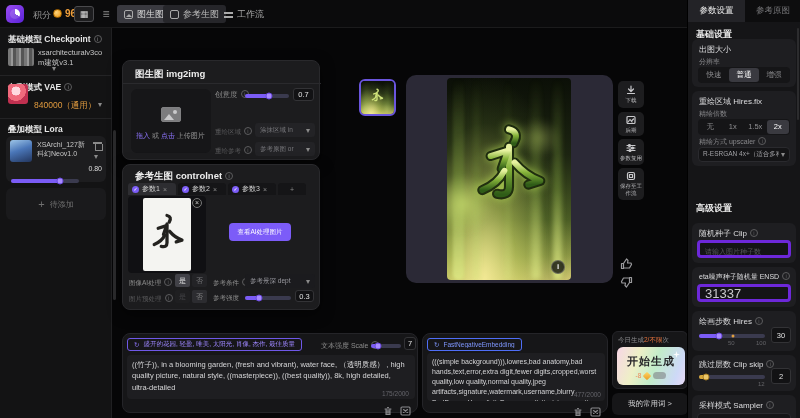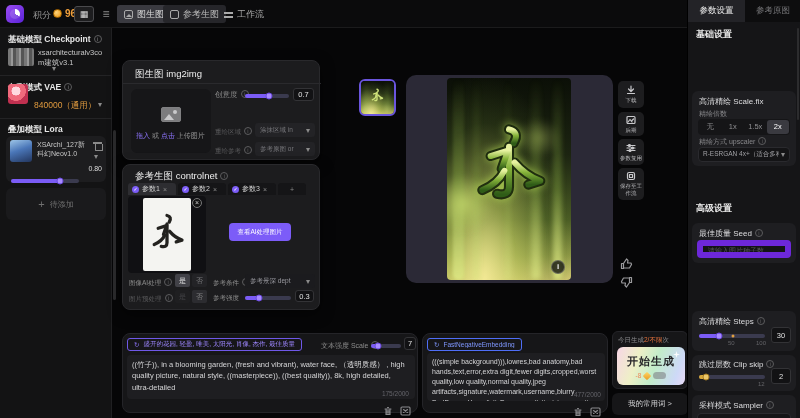--- a/index.html
+++ b/index.html
@@ -41,21 +41,21 @@
 .trash:after{content:"";position:absolute;left:1.5px;top:4px;width:6px;height:6px;border:1px solid #8a8a8a;border-top:none;border-radius:0 0 1px 1px}
 .slider{height:4px;border-radius:2px;background:#3a3a4e;position:relative}
 .slider .fill{position:absolute;left:0;top:0;height:100%;border-radius:2px;background:#7b5cf6}
 .slider .knob{position:absolute;top:50%;transform:translate(-50%,-50%);width:7px;height:7px;border-radius:50%;background:#a88cff;border:1px solid #6a48e0}
 .slider.gold .fill{background:#d9a93c}
 .slider.gold .knob{background:#ecc76a;border-color:#a87d20}
 #add-lora{left:6px;width:100px;height:32px;background:#1a1a1c;border-radius:6px;color:#707070;font-size:8px;display:flex;align-items:center;justify-content:center;gap:5px}
 .vscroll{width:3px;border-radius:2px;background:#2c2c2e}
 
 .panel{background:#1c1c1e;border:1px solid #29292c;border-radius:8px;box-shadow:0 4px 14px rgba(0,0,0,.5)}
-.panel-h{font-size:9.5px;font-weight:normal;color:#ededed;white-space:nowrap}
+.panel-h{font-size:9.5px;font-weight:bold;color:#ededed;white-space:nowrap}
 .pdiv{height:1px;background:#2a2a2d}
 #upload{background:#161618;border-radius:6px}
 .up-ic{width:20px;height:15px;border:1px solid #808082;border-radius:2px;position:relative;background:#7c7c7e}
 .up-ic:before{content:"";position:absolute;right:3px;top:2px;width:4px;height:4px;border-radius:50%;background:#c9c9cb}
 .up-ic:after{content:"";position:absolute;left:2px;bottom:1px;border-left:5px solid transparent;border-right:5px solid transparent;border-bottom:6px solid #c9c9cb}
 .up-txt{font-size:7px;color:#9a9a9a;white-space:nowrap}
 .purp{color:#8f76ff}
 .lbl{font-size:7.5px;color:#8d8d8d;white-space:nowrap}
 .lbl.dis{color:#58585a}
 .vbox{background:#121214;border:1px solid #333336;border-radius:3px;color:#e0e0e0;font-size:7.5px;text-align:center}
@@ -106,21 +106,21 @@
 #rtab1{left:0;width:57px;background:#232327;color:#f0f0f0}
 #rtab2{left:57px;width:56px;background:#0d0d0e;color:#77777a}
 .rh{font-size:9px;font-weight:bold;color:#e8e8e8}
 .rcard{left:4px;width:104px;background:#1e1e21;border-radius:6px}
 .rt{font-size:8px;color:#dedee0;white-space:nowrap}
 .rs{font-size:7px;color:#88888b}
 .seg{display:flex;background:#151517;border-radius:4px;padding:1px}
 .seg span{flex:1;text-align:center;font-size:7.5px;color:#909093;line-height:14px;border-radius:3px;white-space:nowrap}
 .seg span.sel{background:#3a3a40;color:#fff}
 .seg span.dis{color:#505053}
-.rinput{background:#141416;border:6px solid #6d28d9;border-radius:4px;color:#c9c9cc;font-size:11px;padding:0 5px;width:94px;height:18px;font-family:"Liberation Sans","DejaVu Sans",sans-serif}
+.rinput{background:#141416;border:3px solid #6d28d9;border-radius:4px;color:#c9c9cc;font-size:13px;padding:0 5px;width:94px;height:18px;font-family:"Liberation Sans","DejaVu Sans",sans-serif}
 .rinput::placeholder{color:#56565a;font-size:7px}
 .rddl{background:#141416;border:1px solid #2a2a2e;border-radius:4px;color:#a0a0a4;font-size:6.5px;display:flex;align-items:center;gap:2px;padding:0 4px}
 .tickdot{position:absolute;top:50%;transform:translate(-50%,-50%);width:3px;height:3px;border-radius:50%;background:#e0a040}
 .axlab{position:absolute;font-size:6px;color:#636367}
 </style>
 </head>
 <body>
 
 <div id="app">
 
@@ -397,48 +397,61 @@
       </div>
     </div>
   </div>
 
   <div id="rpanel" class="ab">
     <div id="rtab1" class="ab rtab">参数设置</div>
     <div id="rtab2" class="ab rtab">参考原图</div>
 
     <div class="ab rh" style="left:8px;top:28px">基础设置</div>
 
+    <div class="rcard ab" style="top:39px;height:48px">
+      <div class="ab rt" style="left:7px;top:5px">出图大小</div>
+      <div class="ab rs" style="left:7px;top:18px">分辨率</div>
+      <div class="seg ab" style="left:6px;top:28px;width:92px">
+        <span>快速</span>
+        <span class="sel">普通</span>
+        <span>增强</span>
+      </div>
+    </div>
 
     <div class="rcard ab" style="top:91px;height:75px">
-      <div class="ab rt" style="left:7px;top:5px">高清精绘 Scale.fix</div>
+      <div class="ab rt" style="left:7px;top:5px">重绘区域 Hires.fix</div>
       <div class="ab rs" style="left:7px;top:18px">精绘倍数</div>
       <div class="seg ab" style="left:6px;top:28px;width:92px">
         <span>无</span>
         <span>1x</span>
         <span>1.5x</span>
         <span class="sel">2x</span>
       </div>
       <div class="ab rs" style="left:7px;top:46px"><span>精绘方式 upscaler</span><i class="info">i</i></div>
       <div class="rddl ab" style="left:6px;top:56px;width:92px;height:15px">
         <span class="nowrap" style="max-width:80px">R-ESRGAN 4x+（适合多种风</span>
           <span class="chev" style="margin-left:auto">▾</span>
       </div>
     </div>
 
 
     <div class="ab rh" style="left:8px;top:202px">高级设置</div>
 
     <div class="rcard ab" style="top:223px;height:40px">
-      <div class="ab rt" style="left:7px;top:5px"><span>最佳质量 Seed</span><i class="info">i</i></div>
+      <div class="ab rt" style="left:7px;top:5px"><span>随机种子 Clip</span><i class="info">i</i></div>
       <input class="rinput ab" style="left: 5px; top: 17px;" placeholder="请输入图片种子数">
     </div>
 
+    <div class="rcard ab" style="top:267px;height:40px">
+      <div class="ab rt" style="left:7px;top:5px;font-size:7px"><span>eta噪声种子随机量 ENSD</span><i class="info">i</i></div>
+      <input class="rinput ab" style="left: 5px; top: 17px;" value="31337">
+    </div>
 
     <div class="rcard ab" style="top:311px;height:40px">
-      <div class="ab rt" style="left:7px;top:5px"><span>高清精绘 Steps</span><i class="info">i</i></div>
+      <div class="ab rt" style="left:7px;top:5px"><span>绘画步数 Hires</span><i class="info">i</i></div>
       <div class="ab slider" style="left:7px;top:23px;width:66px">
         <div class="fill" style="width:30%"></div>
         <span class="tickdot" style="left:52%"></span>
         <div class="knob" style="left:30%"></div>
       </div>
       <span class="axlab" style="left:36px;top:29px">50</span>
       <span class="axlab" style="left:64px;top:29px">100</span>
       <div class="vbox ab" style="left:79px;top:16px;width:20px;height:16px;line-height:15px">30</div>
     </div>
 

